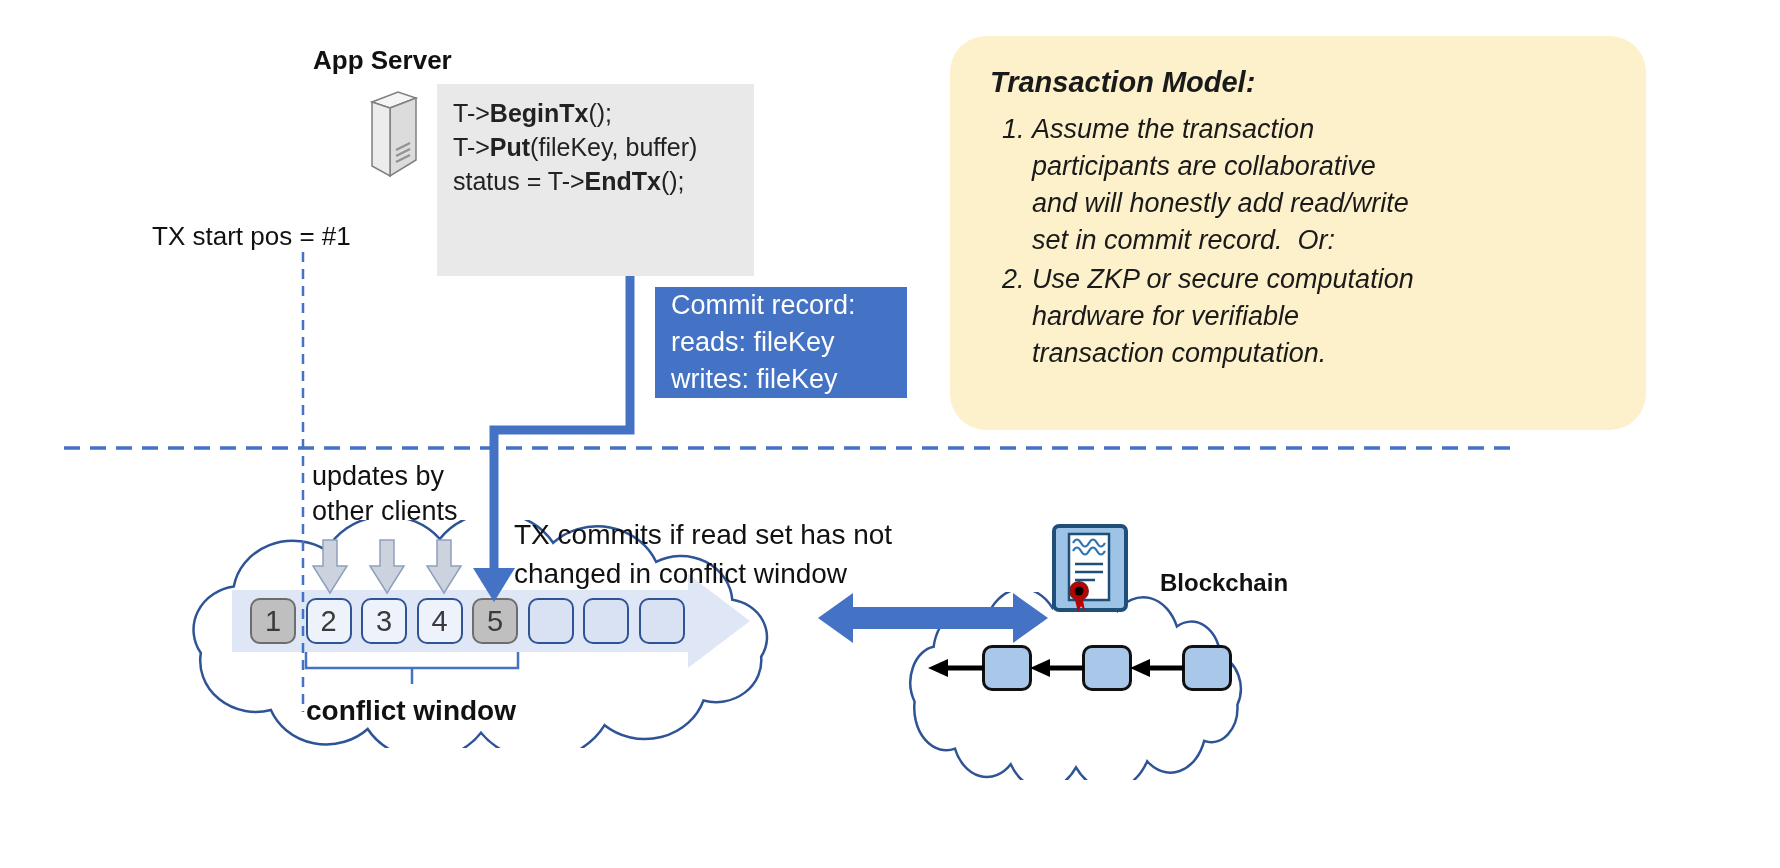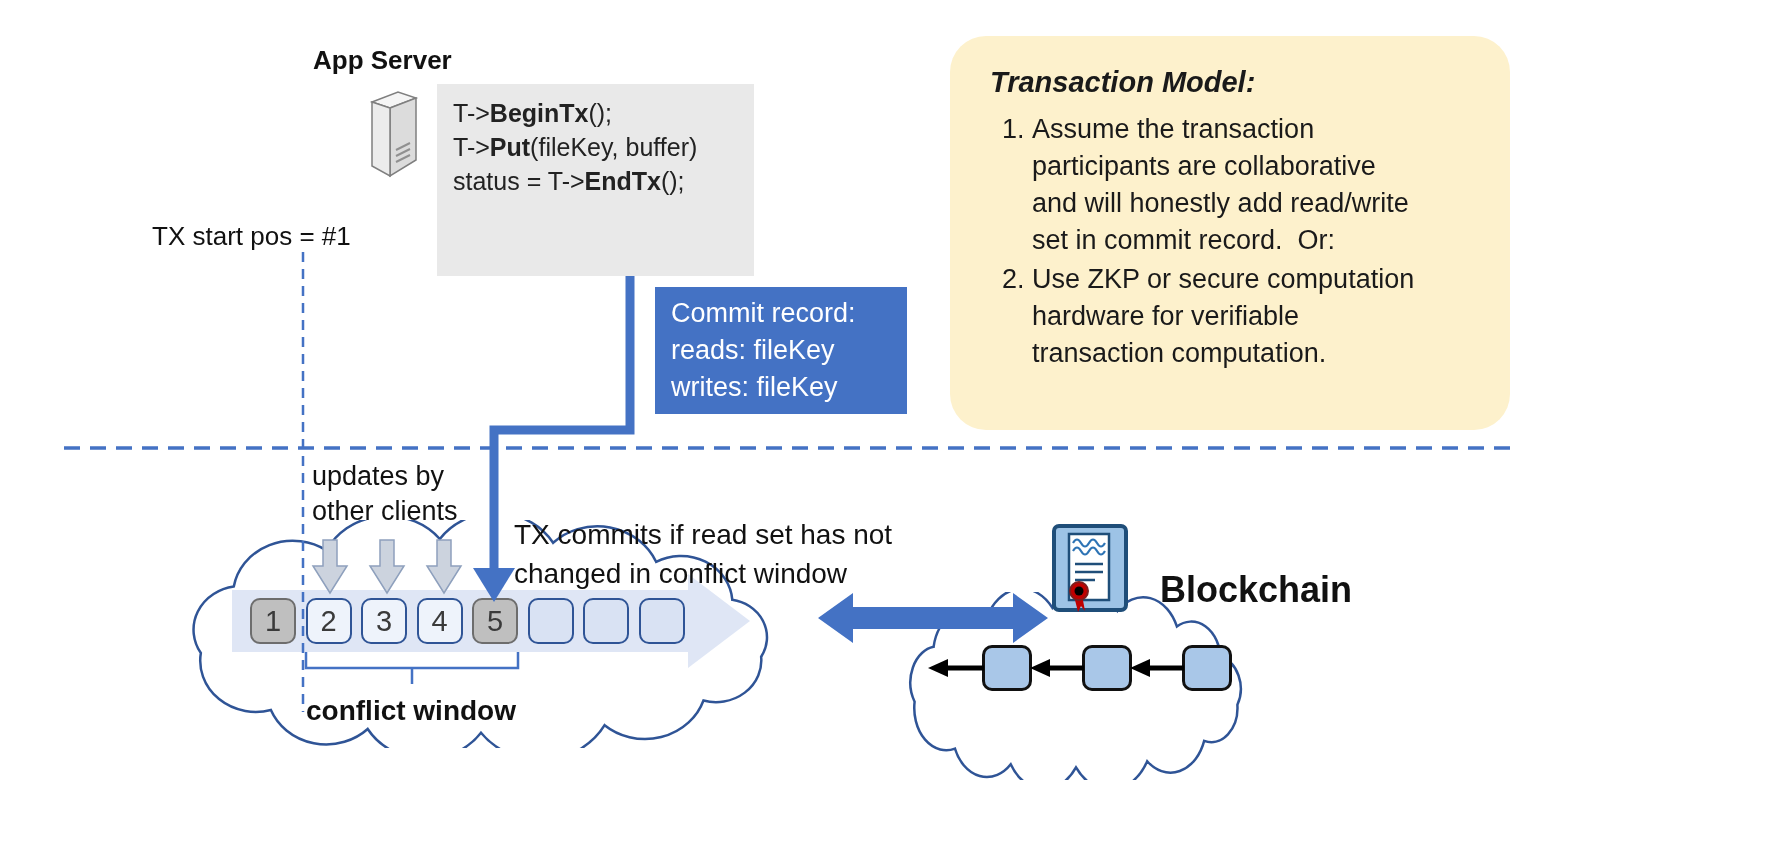--- a/index.html
+++ b/index.html
@@ -13,34 +13,34 @@
   
   .app-title{left:313px;top:45px;font-size:26px;font-weight:bold;color:#111;}
   .code-block{
     left:437px;top:84px;width:317px;height:192px;background:var(--code-bg,#e9e9e9);
     padding:12px 0 0 16px;box-sizing:border-box;font-size:25px;line-height:34px;color:#222;
   }
   .code-line span,.code-line b{white-space:pre;}
   .tx-start{left:152px;top:221px;font-size:26px;color:#111;}
   .commit-box{
     left:655px;top:287px;width:252px;box-sizing:border-box;background:var(--accent-blue,#4472c4);
-    color:#ffffff;font-size:27px;line-height:37px;padding:8px 16px;white-space:pre-wrap;
+    color:#ffffff;font-size:27px;line-height:37px;padding:0 16px;white-space:pre-wrap;
   }
   .note-box{
-    left:950px;top:36px;width:560px;height:394px;box-sizing:border-box;
+    left:950px;top:36px;width:696px;height:394px;box-sizing:border-box;
     background:var(--note-bg,#fdf1cc);border-radius:36px;padding:30px 36px 0 40px;
   }
   .note-title{font-size:29px;font-weight:bold;font-style:italic;color:#1a1a1a;margin-bottom:12px;}
-  .note-list{margin:0;padding-left:42px;font-size:27px;line-height:37px;color:#1a1a1a;}
+  .note-list{margin:0;padding-left:42px;font-size:27px;line-height:37px;color:#1a1a1a;font-style:italic;}
   .note-list li{white-space:pre-wrap;margin-bottom:2px;}
   .label{color:#111;}
   .updates{left:312px;top:459px;font-size:27px;line-height:35px;white-space:pre-wrap;}
   .txcommits{left:514px;top:515px;font-size:28px;line-height:39px;white-space:pre-wrap;}
   .conflict{left:306px;top:695px;font-size:28px;font-weight:bold;}
-  .blockchain-label{left:1160px;top:569px;font-size:36px;font-weight:bold;}
+  .blockchain-label{left:1160px;top:569px;font-size:24px;font-weight:bold;}
 
   
   .ledger-row{left:250px;top:598px;display:flex;gap:9.5px;}
   .ledger-block{
     width:46px;height:46px;box-sizing:border-box;border-radius:10px;
     display:flex;align-items:center;justify-content:center;
     font-size:29px;color:#3a3a3a;border:2.5px solid var(--dark-blue,#2f5496);
   }
   .ledger-block.gray{background:var(--block-gray,#bfbfbf);border-color:#6d6d6d;}
   .ledger-block.light{background:var(--block-light,#eef3fb);}

